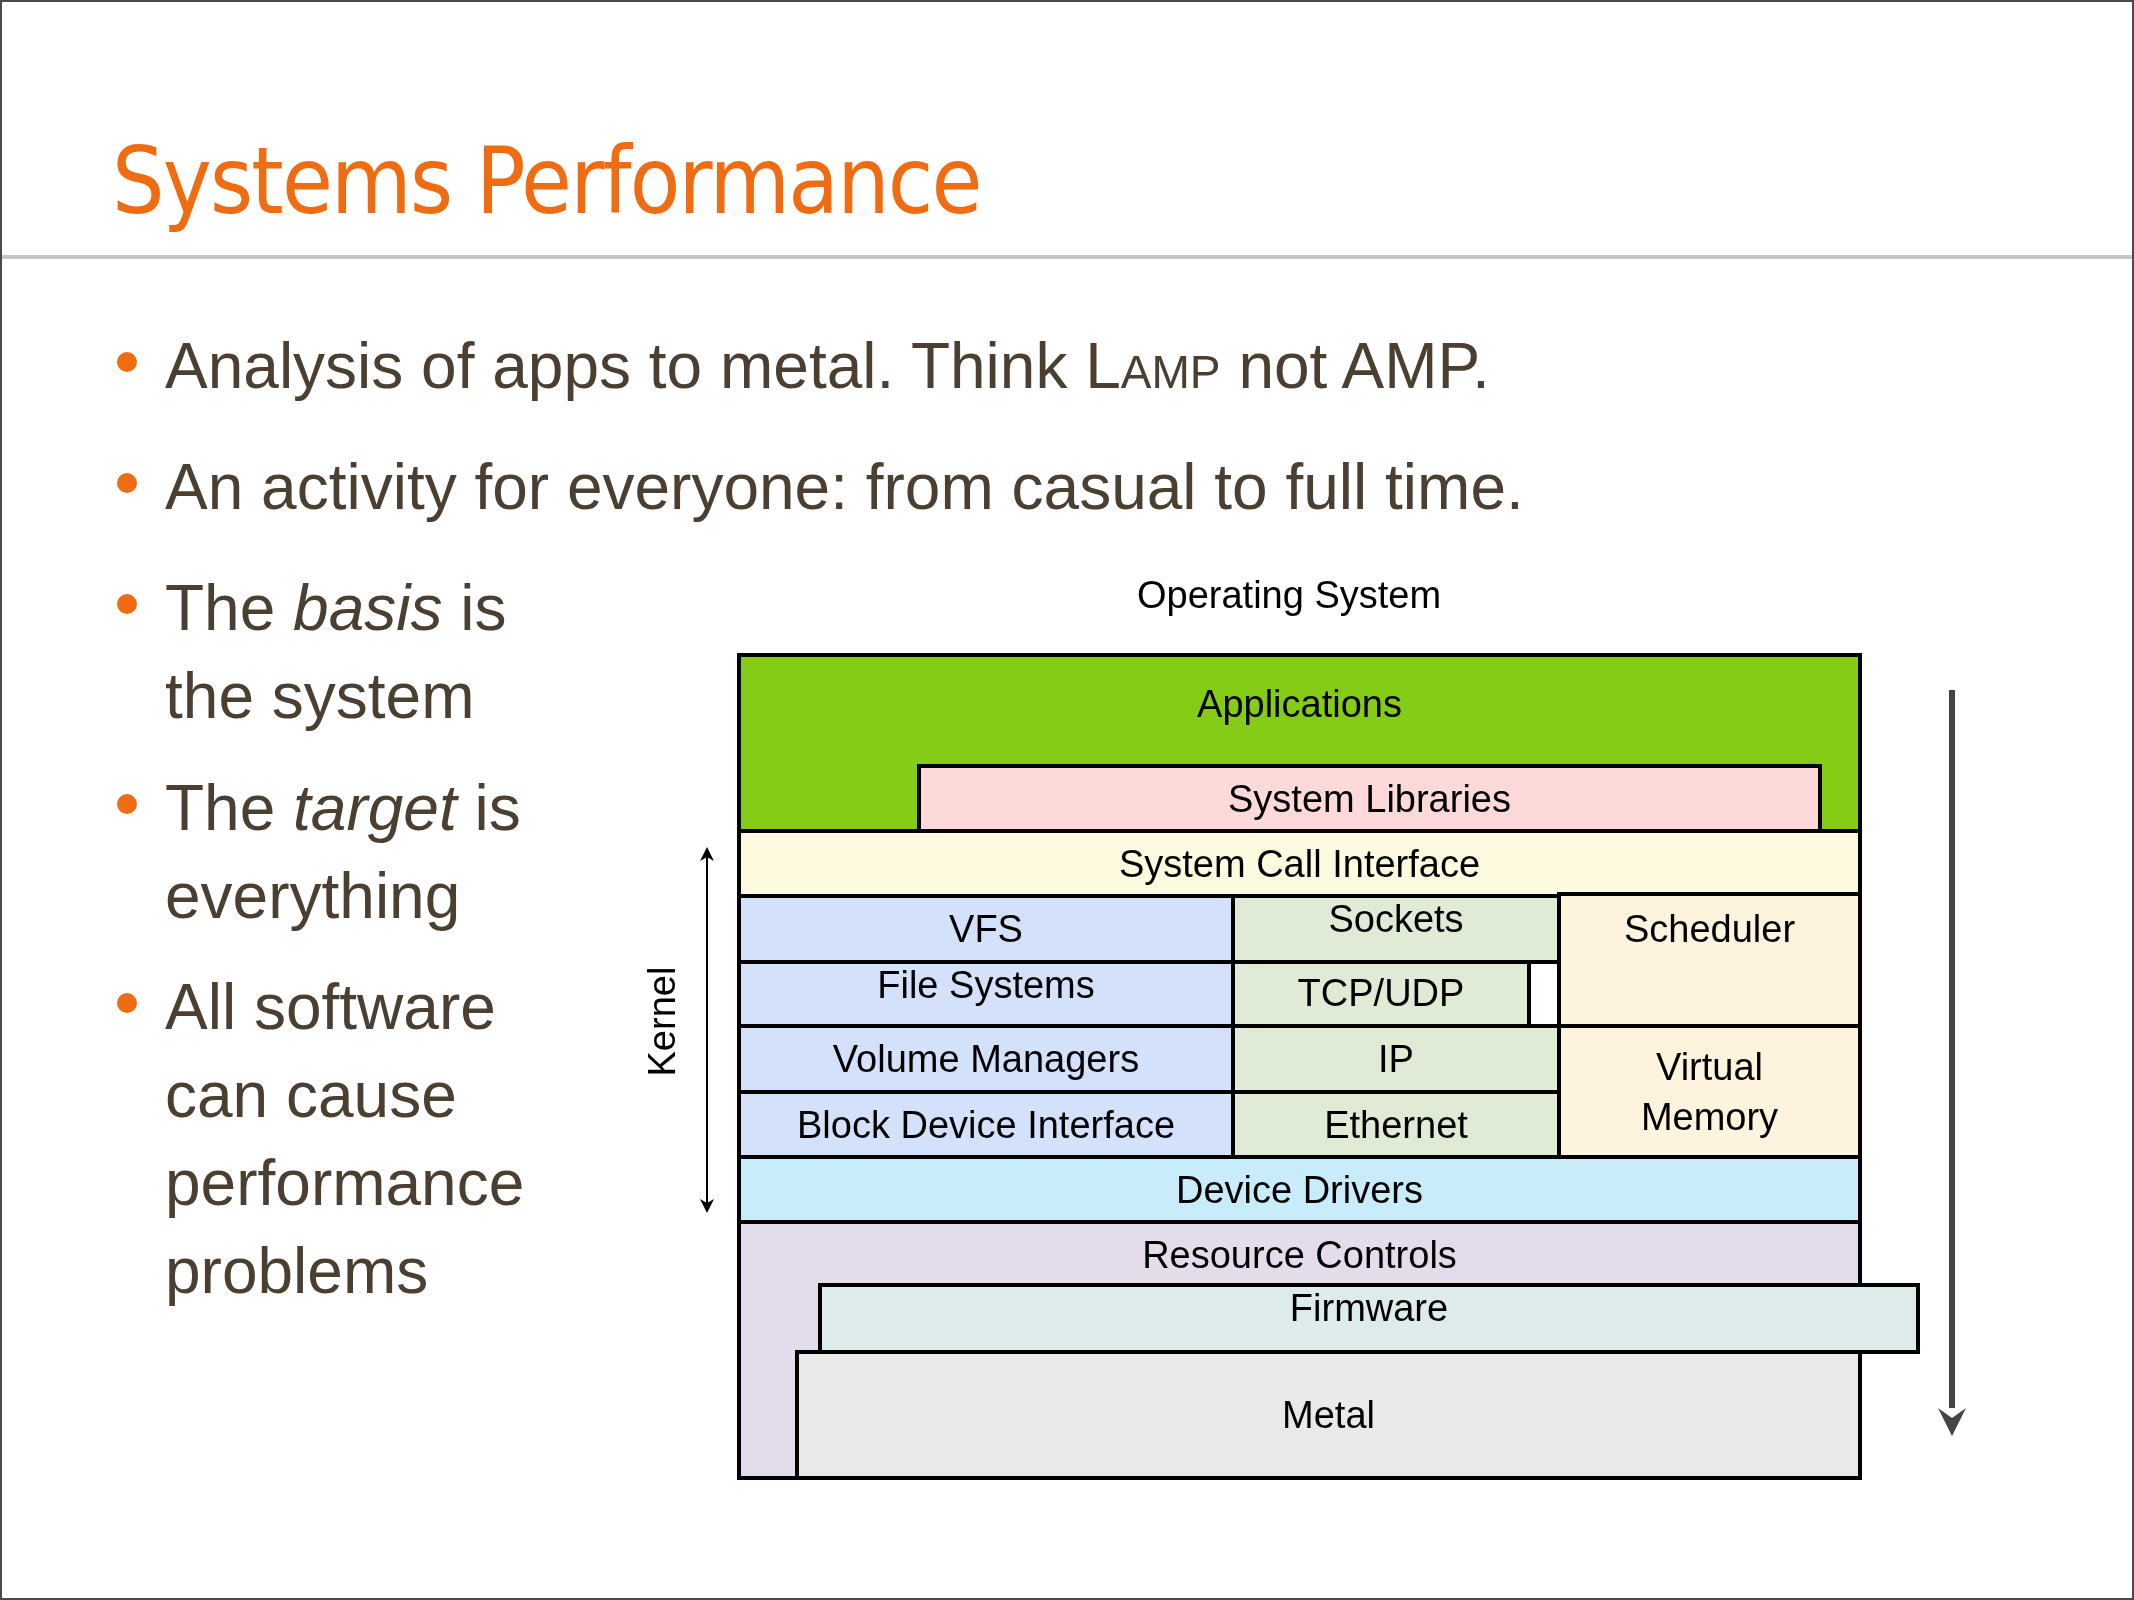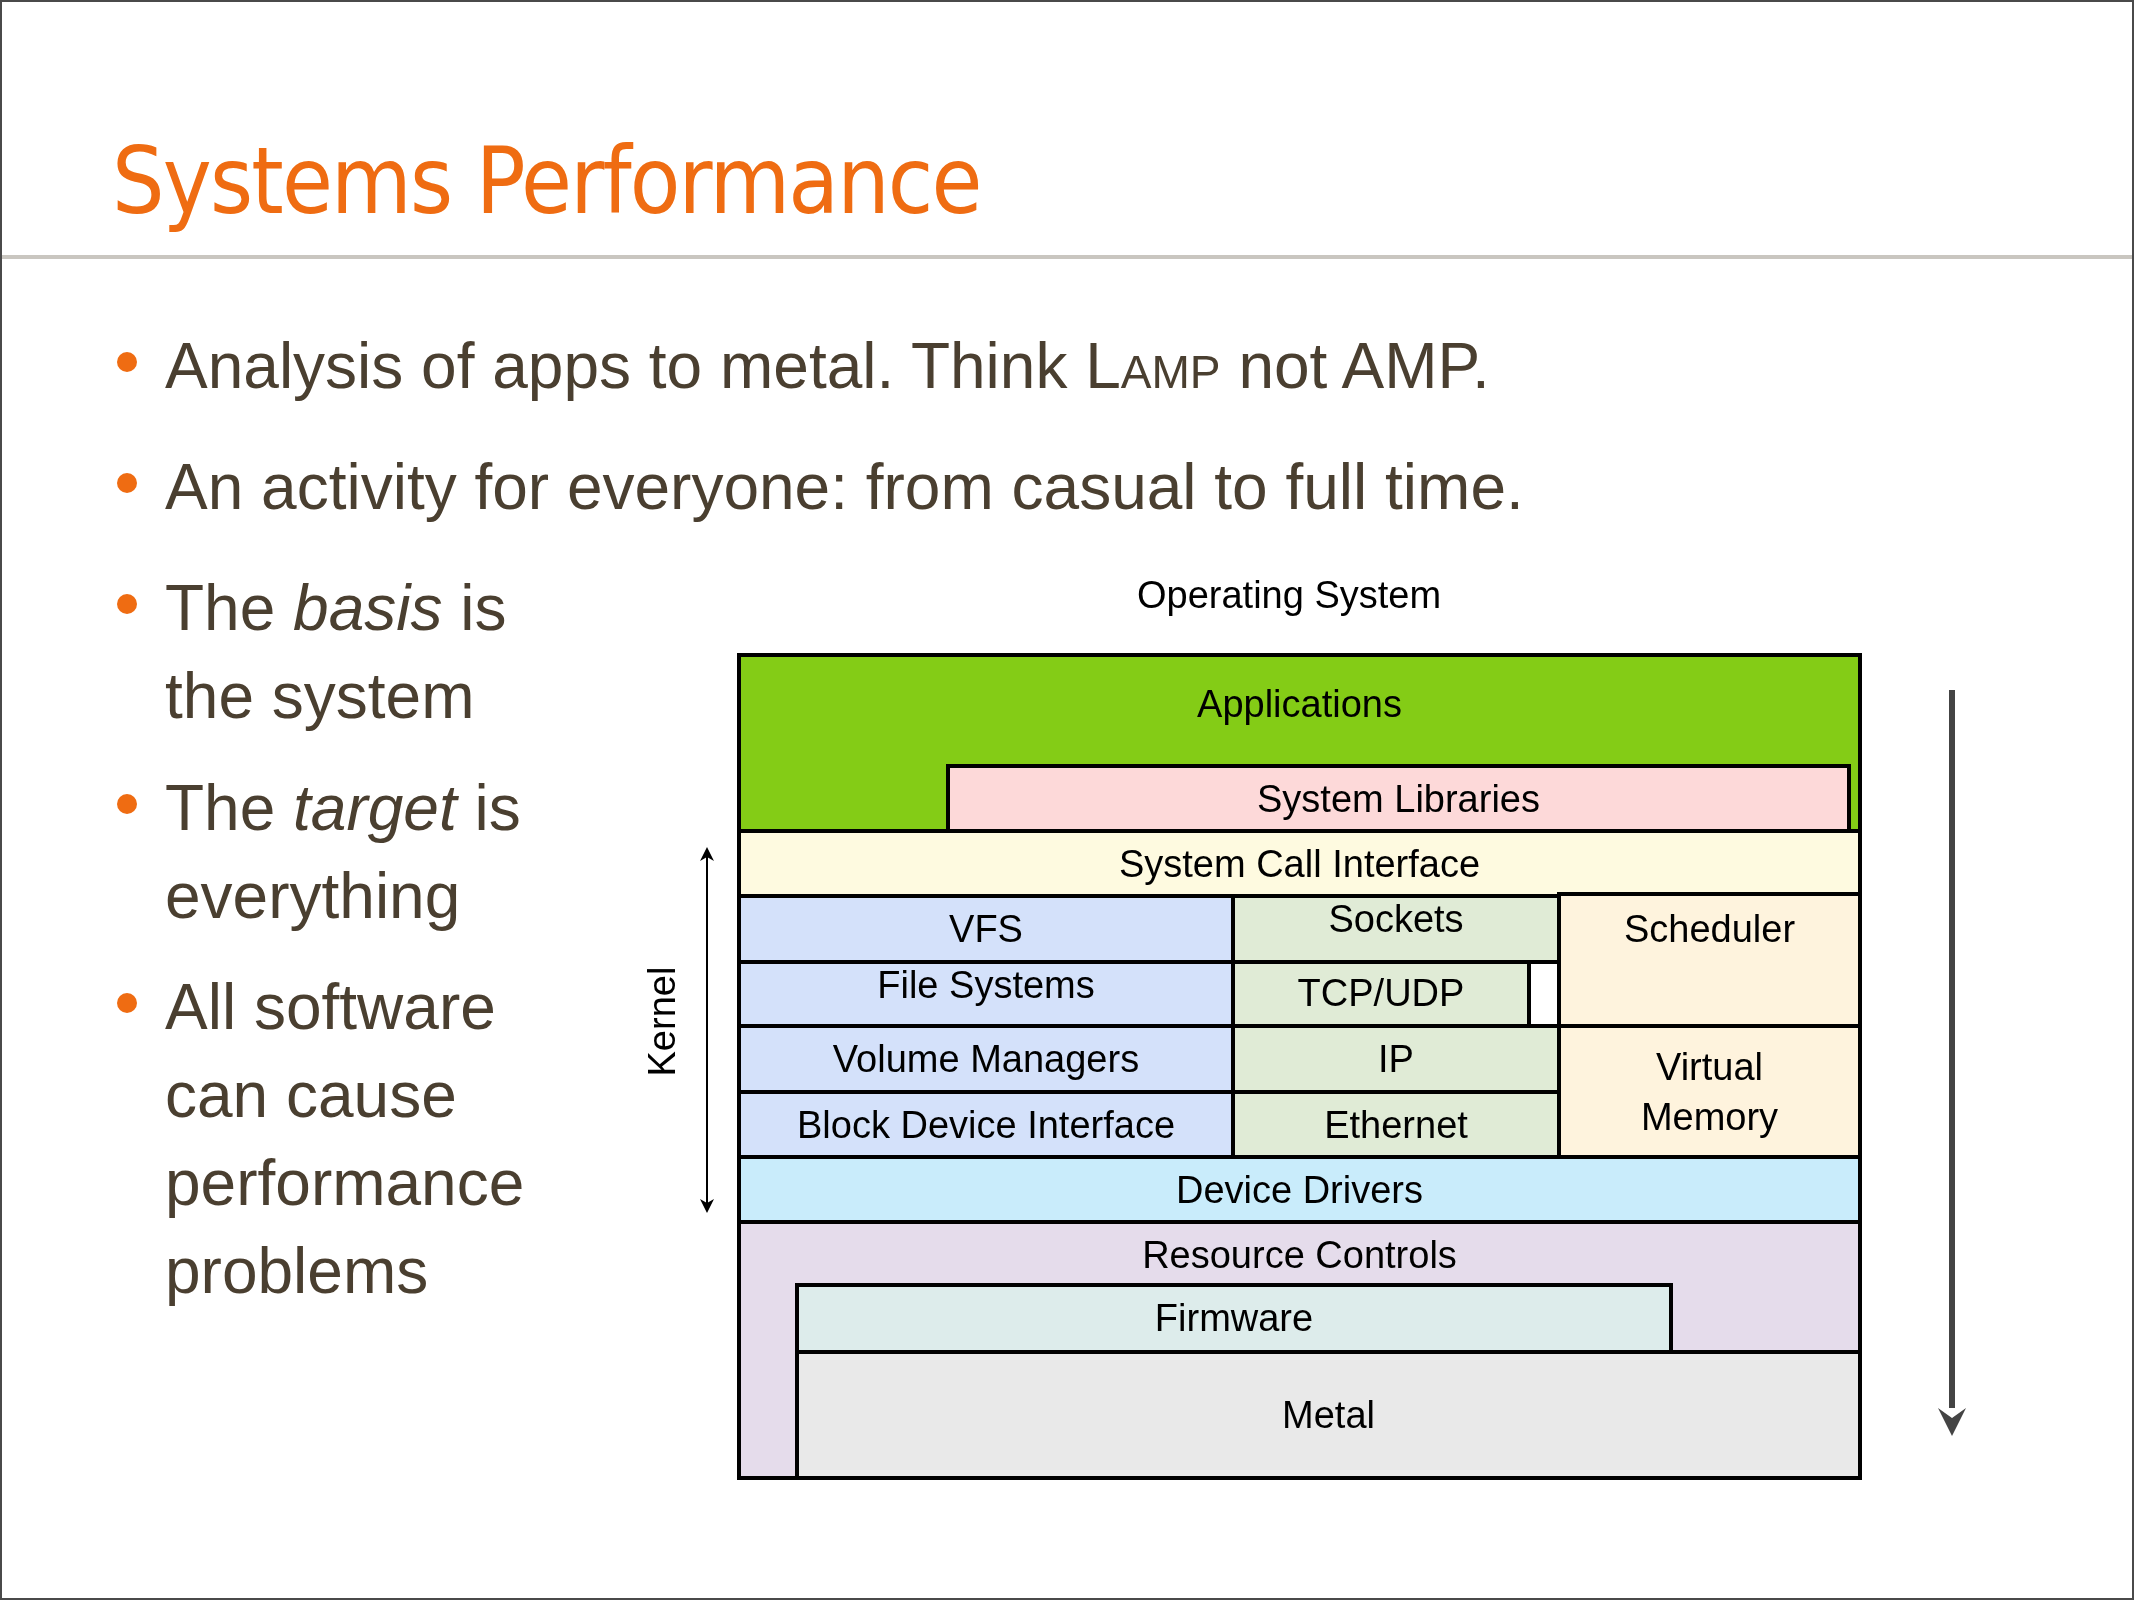--- a/index.html
+++ b/index.html
@@ -50,21 +50,21 @@
   <span>can cause</span><br>
   <span>performance</span><br>
   <span>problems</span>
 </div>
 
 <div class="label" style="left:1137px; top:574px;">Operating System</div>
 
 <div class="box" style="left:737px; top:653px; width:1125px; height:196px; background:#84cc16; padding-top:26px;">
   <span>Applications</span>
 </div>
-<div class="box" style="left:946px; top:764px; width:905px; height:69px; background:#fdd9d9; padding-top:10px;">
+<div class="box" style="left:917px; top:764px; width:905px; height:69px; background:#fdd9d9; padding-top:10px;">
   <span>System Libraries</span>
 </div>
 <div class="box" style="left:737px; top:829px; width:1125px; height:69px; background:#fefae0; padding-top:10px;">
   <span>System Call Interface</span>
 </div>
 
 <div class="box" style="left:737px; top:894px; width:498px; height:70px; background:#d4e1fa; padding-top:10px;">
   <span>VFS</span>
 </div>
 <div class="box" style="left:737px; top:960px; width:498px; height:68px; background:#d4e1fa; padding-top:0;">
@@ -97,21 +97,21 @@
   <span>Virtual</span>
   <span>Memory</span>
 </div>
 
 <div class="box" style="left:737px; top:1155px; width:1125px; height:69px; background:#c9ecfb; padding-top:10px;">
   <span>Device Drivers</span>
 </div>
 <div class="box" style="left:737px; top:1220px; width:1125px; height:260px; background:#e5dceb; padding-top:10px;">
   <span>Resource Controls</span>
 </div>
-<div class="box" style="left:795px; top:1283px; width:878px; height:71px; background:#ddeceb; padding-top:10px;">
+<div class="box" style="left:818px; top:1283px; width:1102px; height:71px; background:#ddeceb; ">
   <span>Firmware</span>
 </div>
 <div class="box" style="left:795px; top:1350px; width:1067px; height:130px; background:#e9e9e9; align-items:center;">
   <span>Metal</span>
 </div>
 
 <svg style="position:absolute; left:690px; top:845px;" width="34" height="370">
   <line x1="17" y1="8" x2="17" y2="362" stroke="#000" stroke-width="2"></line>
   <polygon points="17,2 10,16 17,12 24,16" fill="#000"></polygon>
   <polygon points="17,368 10,354 17,358 24,354" fill="#000"></polygon>

